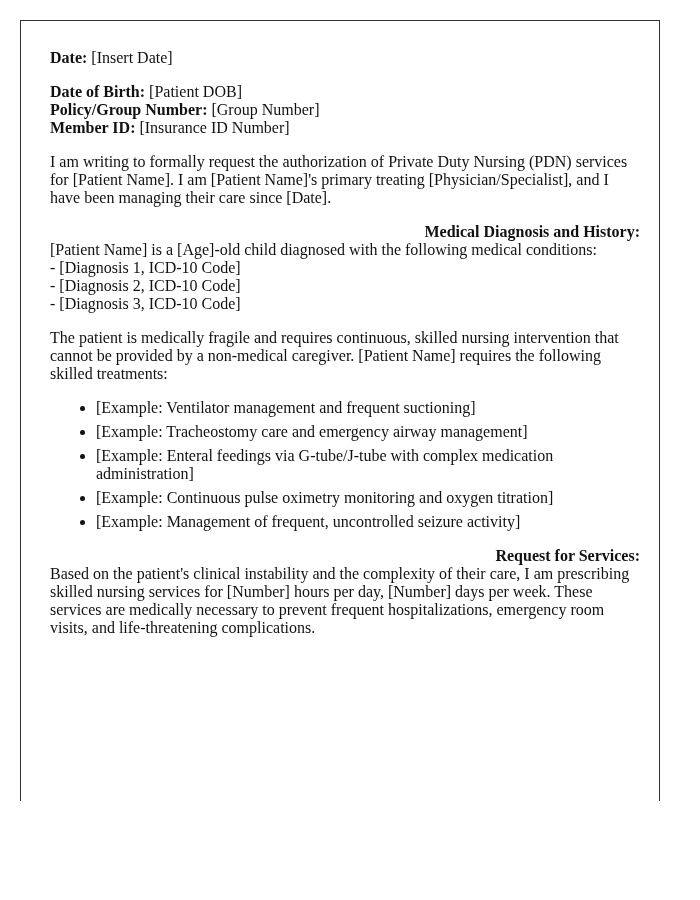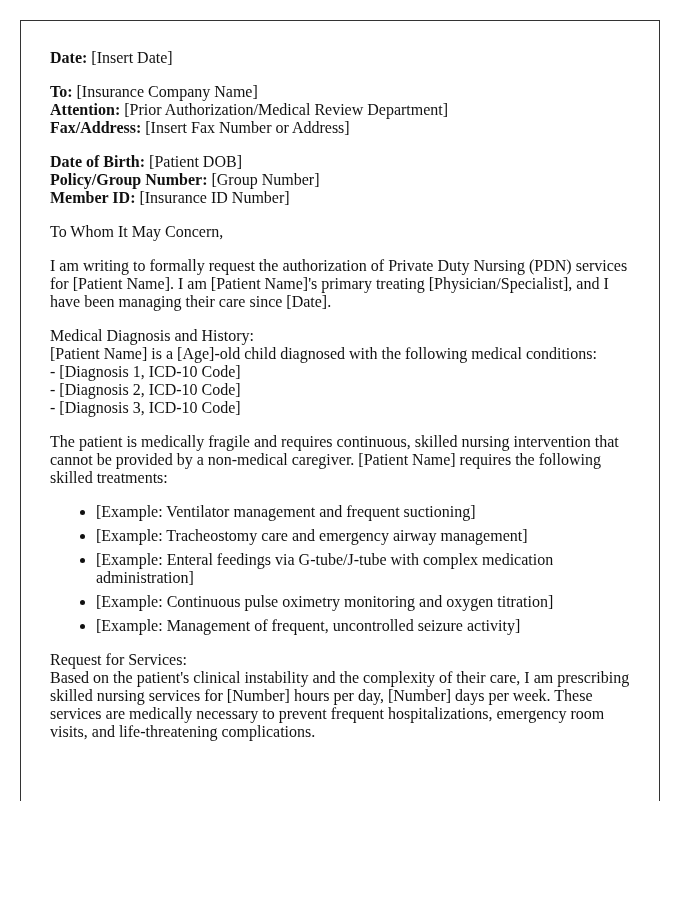--- a/index.html
+++ b/index.html
@@ -45,67 +45,53 @@
       font-weight: bold;
     }
     ul {
       margin: 0 0 16px 0;
       padding-left: 40px;
     }
     ul li {
       margin: 6px;
     }
     .sec-title {
-      font-weight: normal;
+      font-weight: bold;
       display: block;
+      text-align: right;
     }
   </style>
 </head>
 <body>
 
 <div class="page">
   <div class="content">
 
     <p>
       <b>Date:</b>
       <span>[Insert Date]</span>
     </p>
 
-    <p>
-      <span class="line">
-        <b>To:</b>
-        <span>[Insurance Company Name]</span>
-      </span>
-      <span class="line">
-        <b>Attention:</b>
-        <span>[Prior Authorization/Medical Review Department]</span>
-      </span>
-      <span class="line">
-        <b>Fax/Address:</b>
-        <span>[Insert Fax Number or Address]</span>
-      </span>
-    </p>
 
 
     <p>
       <span class="line">
         <b>Date of Birth:</b>
         <span>[Patient DOB]</span>
       </span>
       <span class="line">
         <b>Policy/Group Number:</b>
         <span>[Group Number]</span>
       </span>
       <span class="line">
         <b>Member ID:</b>
         <span>[Insurance ID Number]</span>
       </span>
     </p>
 
-    <p>To Whom It May Concern,</p>
 
     <p>I am writing to formally request the authorization of Private Duty Nursing (PDN) services for [Patient Name]. I am [Patient Name]'s primary treating [Physician/Specialist], and I have been managing their care since [Date].</p>
 
     <p>
       <span class="sec-title">Medical Diagnosis and History:</span>
       <span class="line">[Patient Name] is a [Age]-old child diagnosed with the following medical conditions:</span>
       <span class="line">- [Diagnosis 1, ICD-10 Code]</span>
       <span class="line">- [Diagnosis 2, ICD-10 Code]</span>
       <span class="line">- [Diagnosis 3, ICD-10 Code]</span>
     </p>

